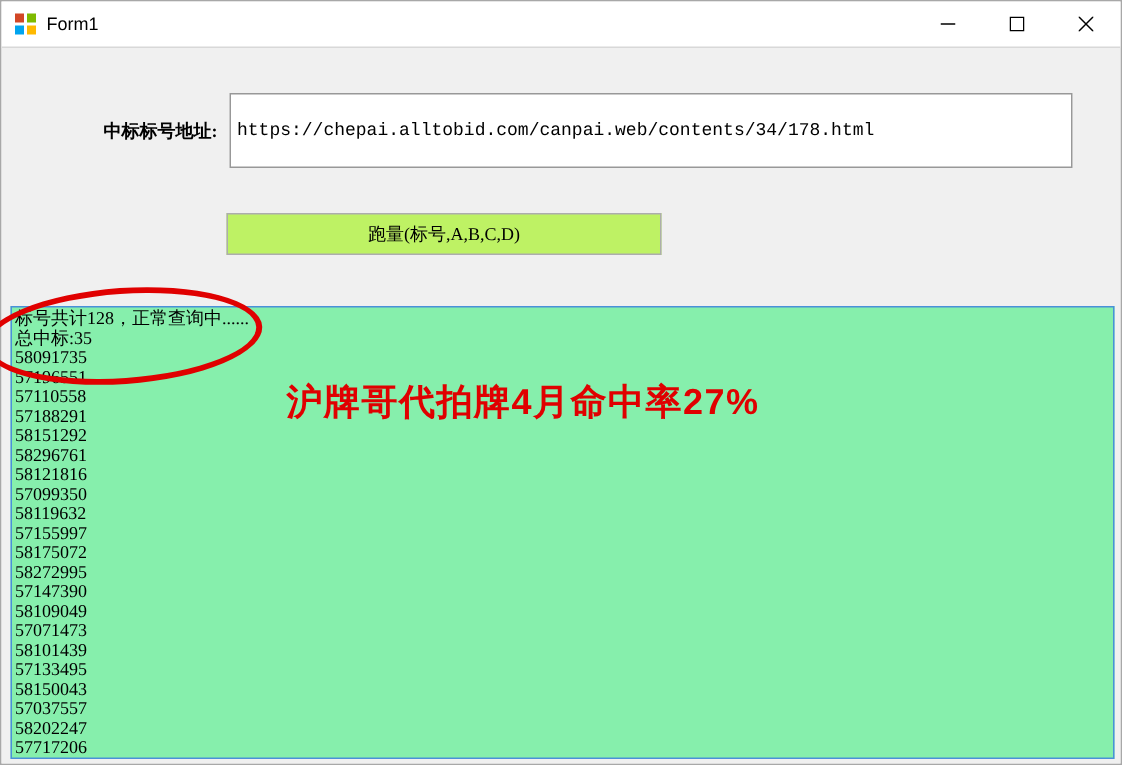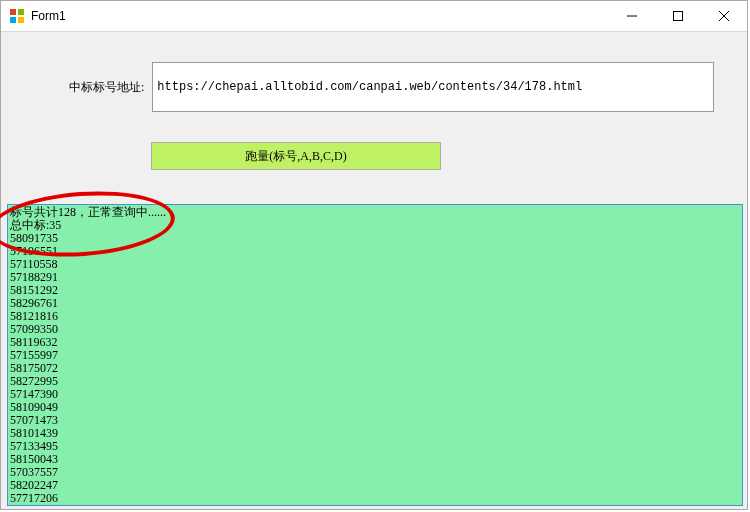--- a/index.html
+++ b/index.html
@@ -48,20 +48,21 @@
 
   .row-url {
     position: absolute;
     left: 68px; top: 30px;
     display: flex; align-items: center;
     font-size: 12px;
   }
   .row-url .label {
     font-family: "SimSun", serif;
     margin-right: 8px;
+    font-weight: bold;
   }
   .row-url input {
     width: 552px;
     height: 20px;
     font-size: 12px;
     font-family: "Courier New", monospace;
     padding: 14px 4px;
     border: 1px solid #989898;
     background: #fff;
   }
@@ -180,15 +181,16 @@
 57133495
 58150043
 57037557
 58202247
 57717206
 58134642
 58110049</div>
     </div>
 
     <div class="annot-ellipse"></div>
+    <div class="annot-text">沪牌哥代拍牌4月命中率27%</div>
 
   </div>
 </div>
 
 </body></html>

